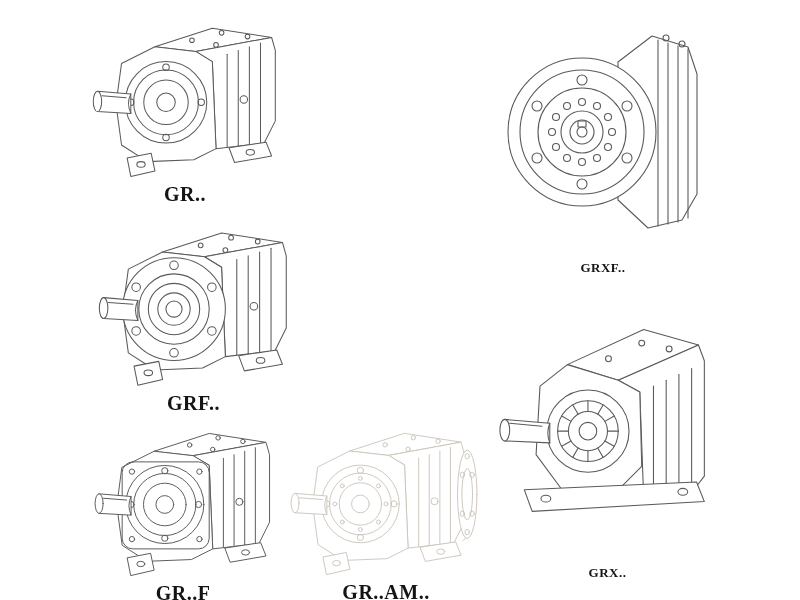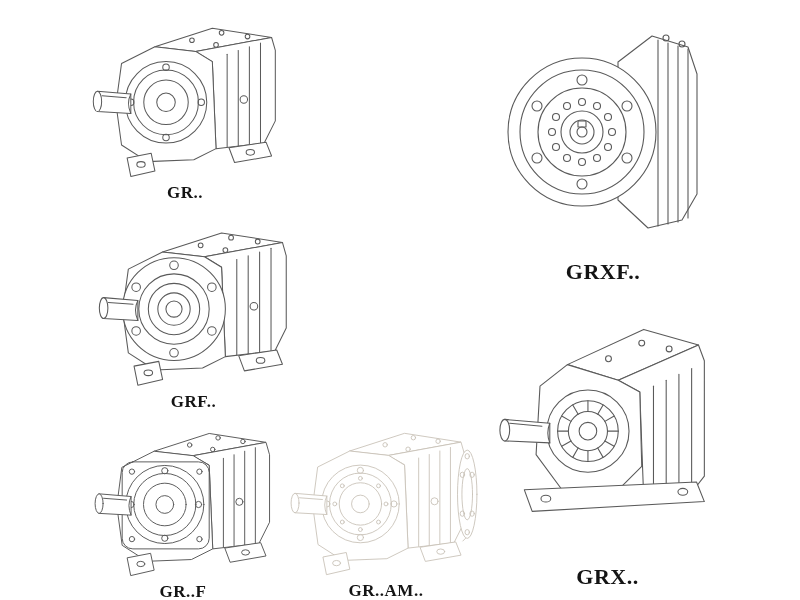--- a/index.html
+++ b/index.html
@@ -5,25 +5,25 @@
   * { margin:0; padding:0; box-sizing:border-box; }
   html, body { width:800px; height:600px; }
   body {
     background: var(--bg, #ffffff);
     font-family: "Liberation Serif", serif;
     overflow: hidden;
   }
   .page { position:relative; width:800px; height:600px; background:var(--bg,#ffffff); }
   .fig { position:absolute; display:flex; flex-direction:column; align-items:center; }
   .fig-label {
-    font-weight:700; font-size:17px; letter-spacing:.5px;
+    font-weight:700; font-size:20px; letter-spacing:.5px;
     color: var(--label, #141414); margin-top:2px; line-height:1;
     white-space:nowrap;
   }
-  .fig-label.lg { font-size:22px; }
+  .fig-label.lg { font-size:13px; }
   .mt24 { margin-top:24px; }
   .mt36 { margin-top:36px; }
   .art  { stroke: var(--line, #5a5a5a); fill:none; stroke-width:1.1; stroke-linejoin:round; stroke-linecap:round; }
   .art-faded { stroke: var(--faded, #c9c2b8); stroke-width:1; }
 </style>
 </head>
 <body>
 
 <svg width="0" height="0" style="position:absolute" aria-hidden="true">
   <defs>

